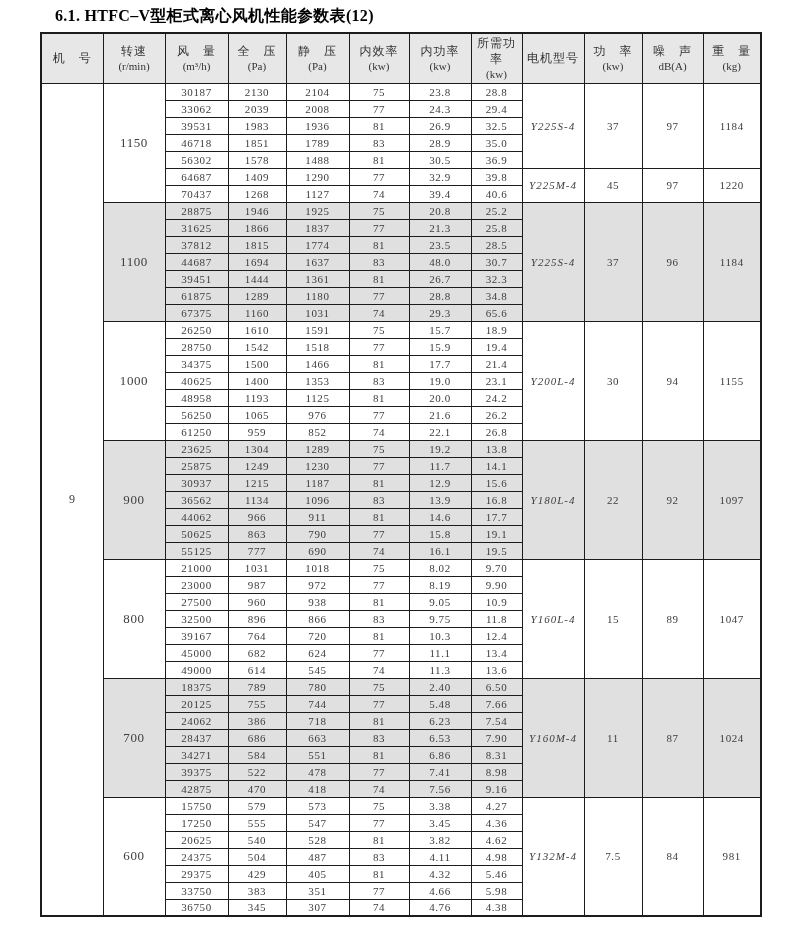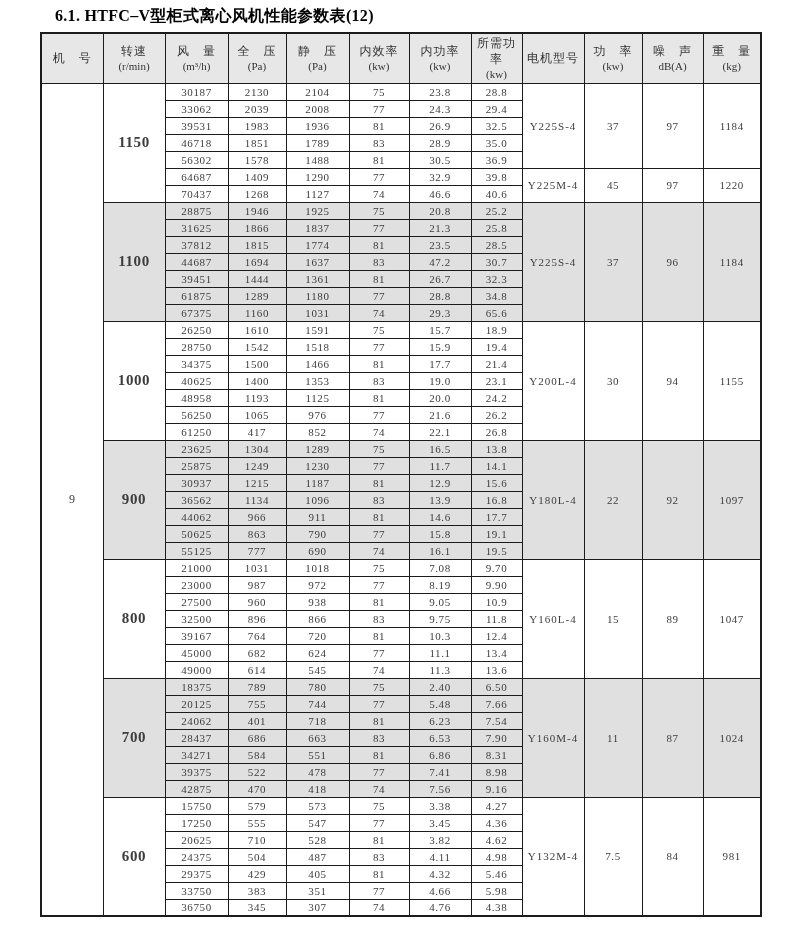--- a/index.html
+++ b/index.html
@@ -29,22 +29,22 @@
     font-weight: normal; font-size: 12px; color: #333333;
     line-height: 1.35; letter-spacing: 1px;
   }
   table.perf thead th .unit { font-size: 11px; letter-spacing: 0; }
   table.perf tbody td {
     height: 17px; font-size: 11px; letter-spacing: 0.6px;
     background: #ffffff;
   }
   table.perf tbody td.shade { background: #e0e0e0; }
   table.perf tbody td.machine { background: #ffffff; font-size: 12px; }
-  table.perf tbody td.speed { font-size: 15px; font-weight: bold; }
-  table.perf tbody td.motor-model { letter-spacing: 1px; }
+  table.perf tbody td.speed { font-size: 13px; }
+  table.perf tbody td.motor-model { letter-spacing: 1px; font-style: italic; }
 </style>
 </head>
 <body>
 
 <div class="page">
   <h1 class="title">6.1. HTFC–V型柜式离心风机性能参数表(12)</h1>
   <table class="perf">
       <colgroup>
         <col style="width: 62px;">
         <col style="width: 62px;">
@@ -166,21 +166,21 @@
           <td class="motor-model" rowspan="2">Y225M-4</td>
           <td rowspan="2">45</td>
           <td rowspan="2">97</td>
           <td rowspan="2">1220</td>
         </tr>
         <tr>
           <td>70437</td>
           <td>1268</td>
           <td>1127</td>
           <td>74</td>
-          <td>46.6</td>
+          <td>39.4</td>
           <td>40.6</td>
         </tr>
         <tr>
           <td class="shade speed" rowspan="7">1100</td>
           <td class="shade">28875</td>
           <td class="shade">1946</td>
           <td class="shade">1925</td>
           <td class="shade">75</td>
           <td class="shade">20.8</td>
           <td class="shade">25.2</td>
@@ -203,21 +203,21 @@
           <td class="shade">1774</td>
           <td class="shade">81</td>
           <td class="shade">23.5</td>
           <td class="shade">28.5</td>
         </tr>
         <tr>
           <td class="shade">44687</td>
           <td class="shade">1694</td>
           <td class="shade">1637</td>
           <td class="shade">83</td>
-          <td class="shade">47.2</td>
+          <td class="shade">48.0</td>
           <td class="shade">30.7</td>
         </tr>
         <tr>
           <td class="shade">39451</td>
           <td class="shade">1444</td>
           <td class="shade">1361</td>
           <td class="shade">81</td>
           <td class="shade">26.7</td>
           <td class="shade">32.3</td>
         </tr>
@@ -285,33 +285,33 @@
         <tr>
           <td>56250</td>
           <td>1065</td>
           <td>976</td>
           <td>77</td>
           <td>21.6</td>
           <td>26.2</td>
         </tr>
         <tr>
           <td>61250</td>
-          <td>417</td>
+          <td>959</td>
           <td>852</td>
           <td>74</td>
           <td>22.1</td>
           <td>26.8</td>
         </tr>
         <tr>
           <td class="shade speed" rowspan="7">900</td>
           <td class="shade">23625</td>
           <td class="shade">1304</td>
           <td class="shade">1289</td>
           <td class="shade">75</td>
-          <td class="shade">16.5</td>
+          <td class="shade">19.2</td>
           <td class="shade">13.8</td>
           <td class="shade motor-model" rowspan="7">Y180L-4</td>
           <td class="shade" rowspan="7">22</td>
           <td class="shade" rowspan="7">92</td>
           <td class="shade" rowspan="7">1097</td>
         </tr>
         <tr>
           <td class="shade">25875</td>
           <td class="shade">1249</td>
           <td class="shade">1230</td>
@@ -358,21 +358,21 @@
           <td class="shade">74</td>
           <td class="shade">16.1</td>
           <td class="shade">19.5</td>
         </tr>
         <tr>
           <td class="speed" rowspan="7">800</td>
           <td>21000</td>
           <td>1031</td>
           <td>1018</td>
           <td>75</td>
-          <td>7.08</td>
+          <td>8.02</td>
           <td>9.70</td>
           <td class="motor-model" rowspan="7">Y160L-4</td>
           <td rowspan="7">15</td>
           <td rowspan="7">89</td>
           <td rowspan="7">1047</td>
         </tr>
         <tr>
           <td>23000</td>
           <td>987</td>
           <td>972</td>
@@ -436,21 +436,21 @@
         <tr>
           <td class="shade">20125</td>
           <td class="shade">755</td>
           <td class="shade">744</td>
           <td class="shade">77</td>
           <td class="shade">5.48</td>
           <td class="shade">7.66</td>
         </tr>
         <tr>
           <td class="shade">24062</td>
-          <td class="shade">401</td>
+          <td class="shade">386</td>
           <td class="shade">718</td>
           <td class="shade">81</td>
           <td class="shade">6.23</td>
           <td class="shade">7.54</td>
         </tr>
         <tr>
           <td class="shade">28437</td>
           <td class="shade">686</td>
           <td class="shade">663</td>
           <td class="shade">83</td>
@@ -497,21 +497,21 @@
         <tr>
           <td>17250</td>
           <td>555</td>
           <td>547</td>
           <td>77</td>
           <td>3.45</td>
           <td>4.36</td>
         </tr>
         <tr>
           <td>20625</td>
-          <td>710</td>
+          <td>540</td>
           <td>528</td>
           <td>81</td>
           <td>3.82</td>
           <td>4.62</td>
         </tr>
         <tr>
           <td>24375</td>
           <td>504</td>
           <td>487</td>
           <td>83</td>

